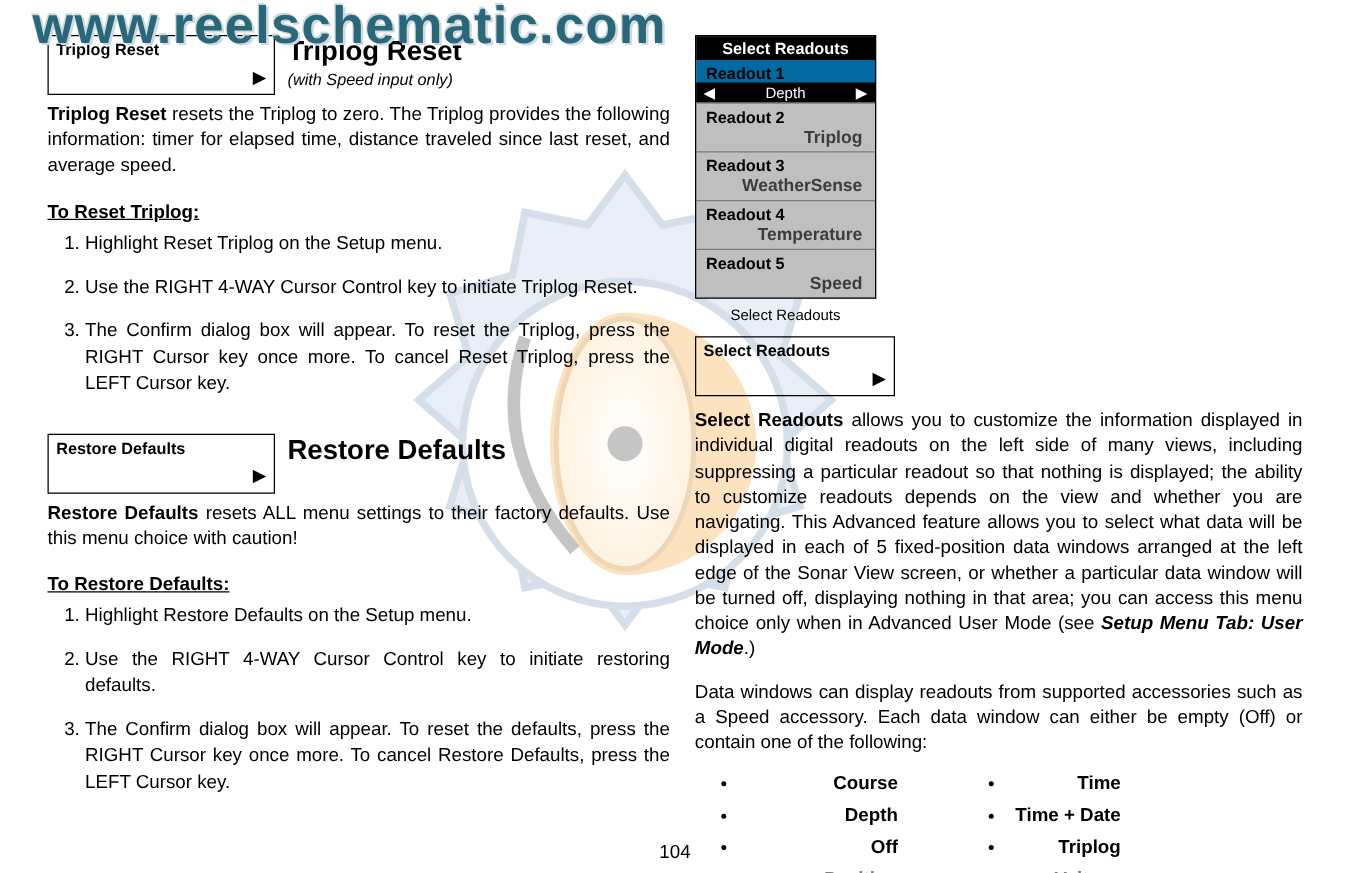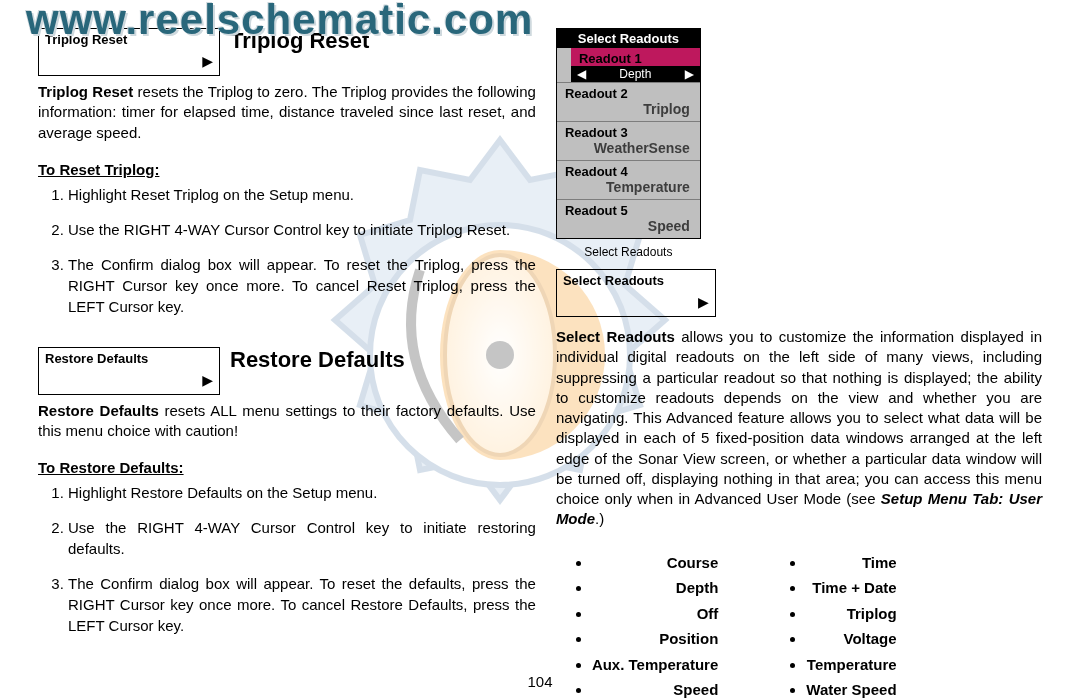--- a/index.html
+++ b/index.html
@@ -153,23 +153,22 @@
     color: #000;
   }
   .ro-item .ro-val {
     font-weight: bold;
     text-align: right;
     padding: 0 10px 4px 8px;
     color: #3d3d3d;
     font-size: 14px;
   }
   .ro-item.first {
-    background: #be185d;
+    background: #0369a1;
     border-top: none;
-    margin-left: 14px;
   }
   .ro-item.first .ro-val-row {
     display: flex;
     align-items: center;
     justify-content: space-between;
     background: #000;
     color: #fff;
     padding: 1px 6px;
     font-size: 12px;
   }
@@ -235,20 +234,21 @@
 
       <div class="col-left">
 
         <div class="section-head">
           <div class="menu-box">
             <div class="mb-title">Triplog Reset</div>
             <div class="mb-arrow">▶</div>
           </div>
           <div class="sh-text">
             <div class="section-title">Triplog Reset</div>
+            <div class="section-sub">(with Speed input only)</div>
           </div>
         </div>
 
         <p class="body">
           <span class="bold">Triplog Reset</span><span> resets the Triplog to zero. The Triplog provides the following information: timer for elapsed time, distance traveled since last reset, and average speed.</span>
         </p>
 
         <div class="instr-h">To Reset Triplog:</div>
         <ol class="steps">
           <li>Highlight Reset Triplog on the Setup menu.</li>
@@ -322,20 +322,21 @@
                 <div class="mb-arrow">▶</div>
               </div>
             </div>
 
             <p class="body" style="margin-top:10px">
               <span class="bold">Select Readouts</span><span> allows you to customize the information displayed in individual digital readouts on the left side of many views, including suppressing a particular readout so that nothing is displayed; the ability to customize readouts depends on the view and whether you are navigating. This Advanced feature allows you to select what data will be displayed in each of 5 fixed-position data windows arranged at the left edge of the Sonar View screen, or whether a particular data window will be turned off, displaying nothing in that area; you can access this menu choice only when in Advanced User Mode (see </span><span class="bold" style="font-style:italic">Setup Menu Tab: User Mode</span><span>.)</span>
             </p>
           </div>
         </div>
 
+        <p class="body" style="margin-top:4px">Data windows can display readouts from supported accessories such as a Speed accessory. Each data window can either be empty (Off) or contain one of the following:</p>
 
         <div class="dw-cols">
           <ul>
             <li>Course</li>
             <li>Depth</li>
             <li>Off</li>
             <li>Position</li>
             <li>Aux. Temperature</li>
             <li>Speed</li>
           </ul>

